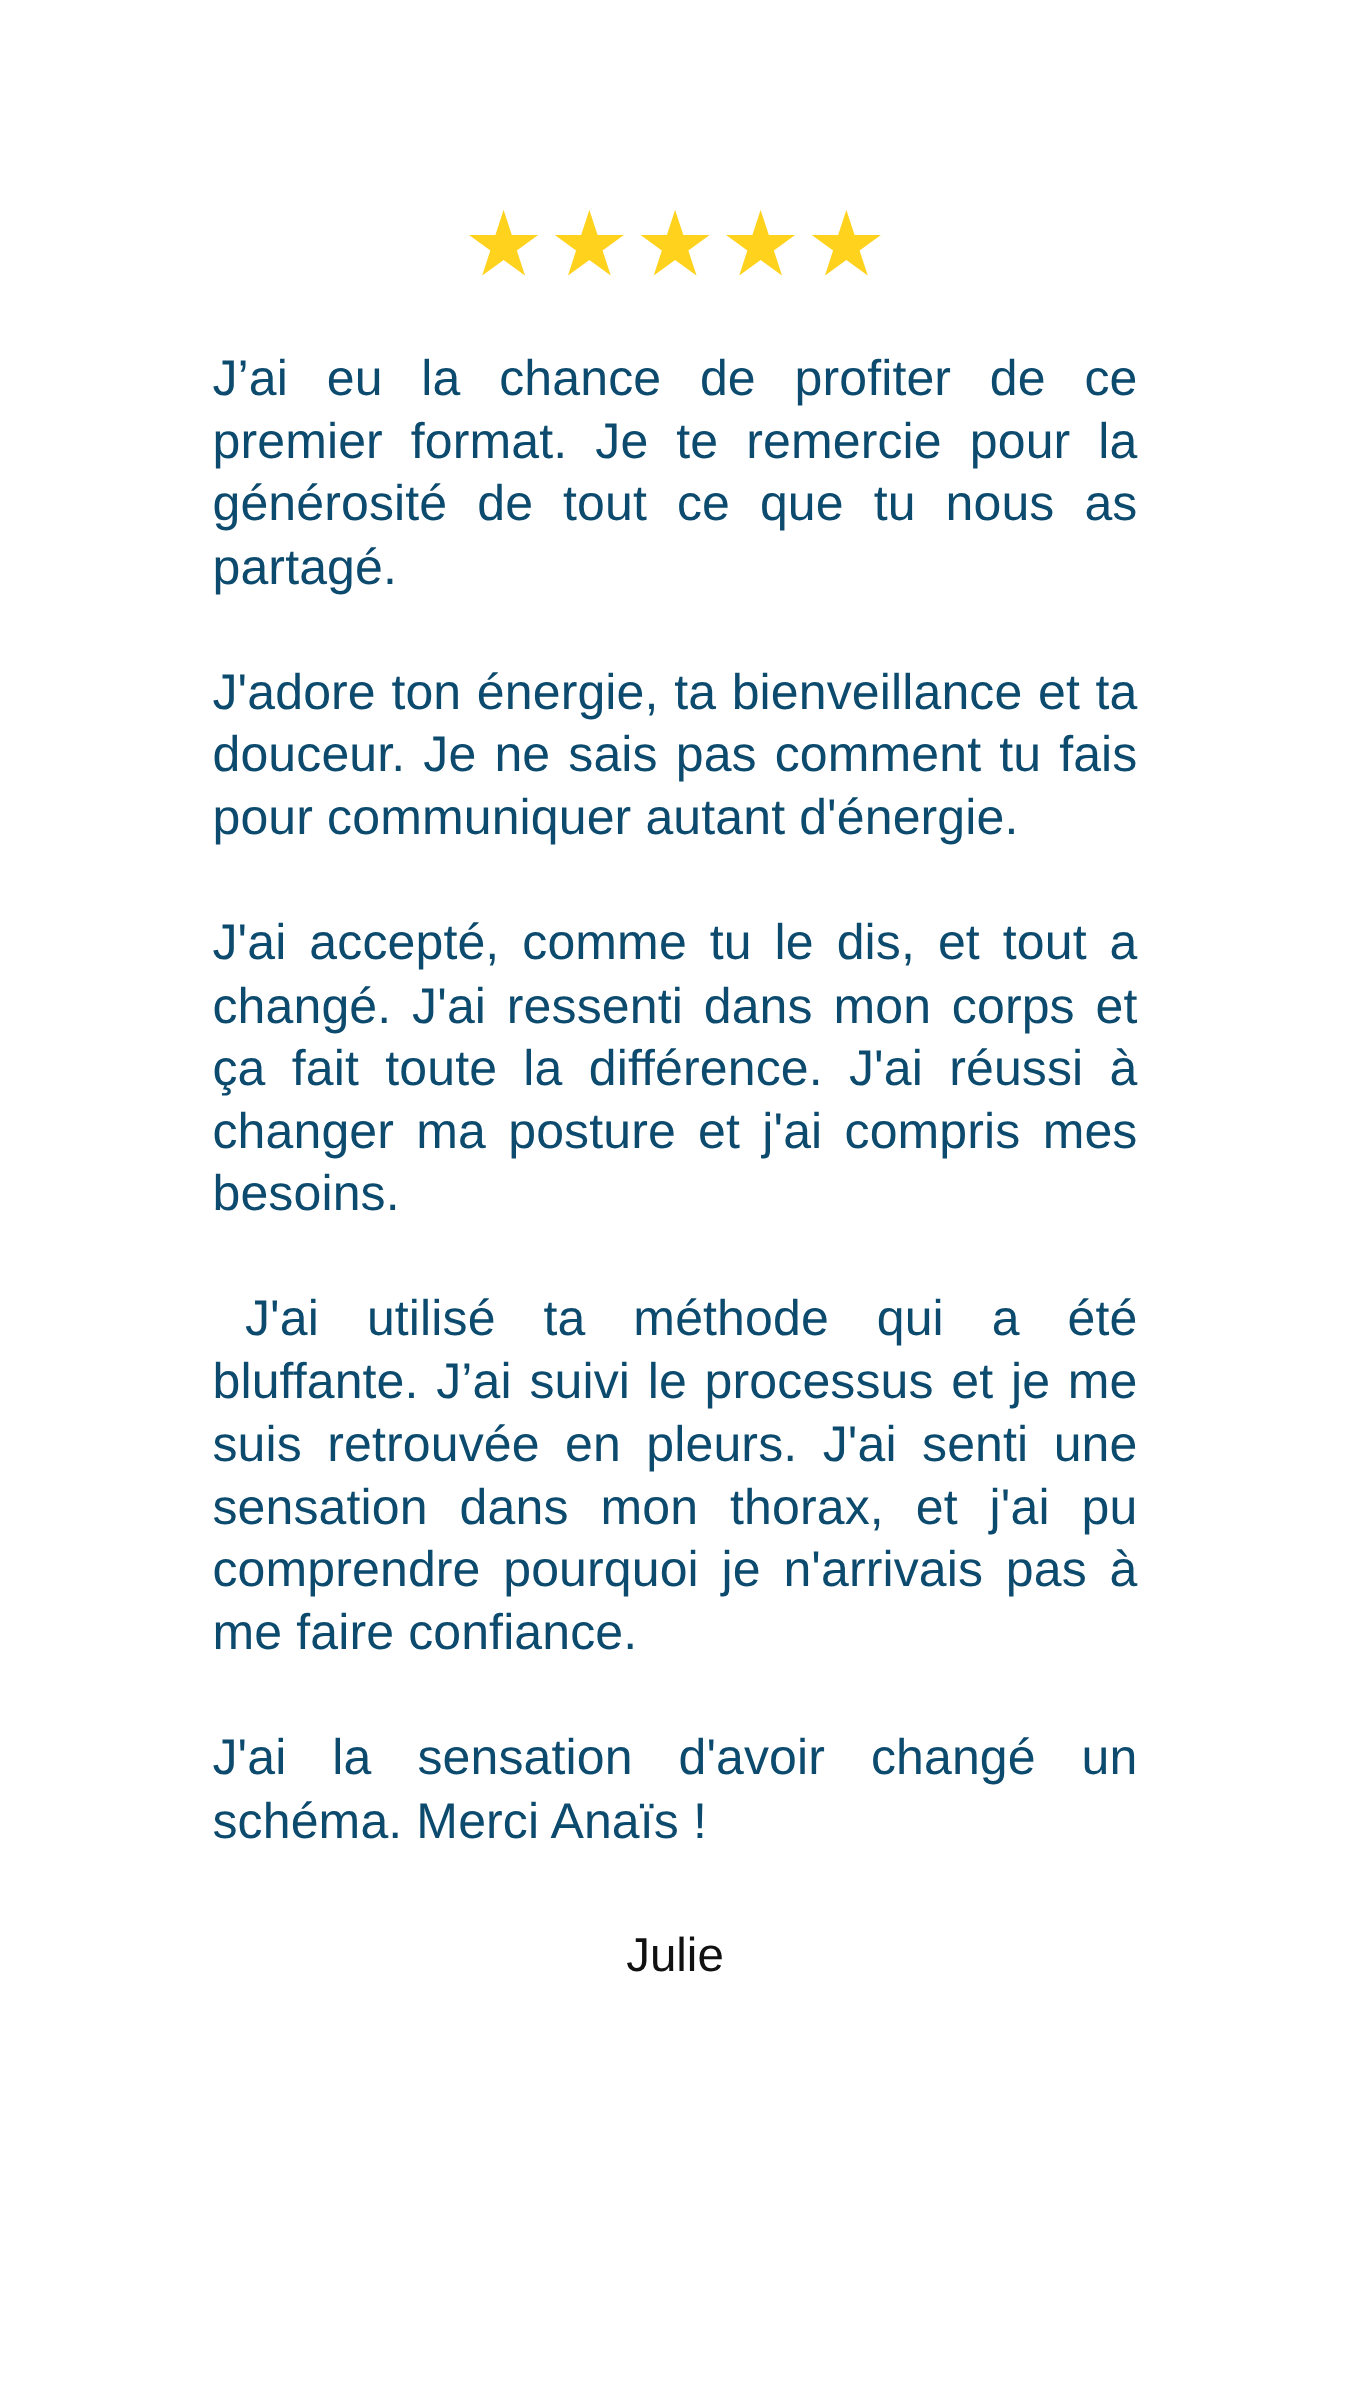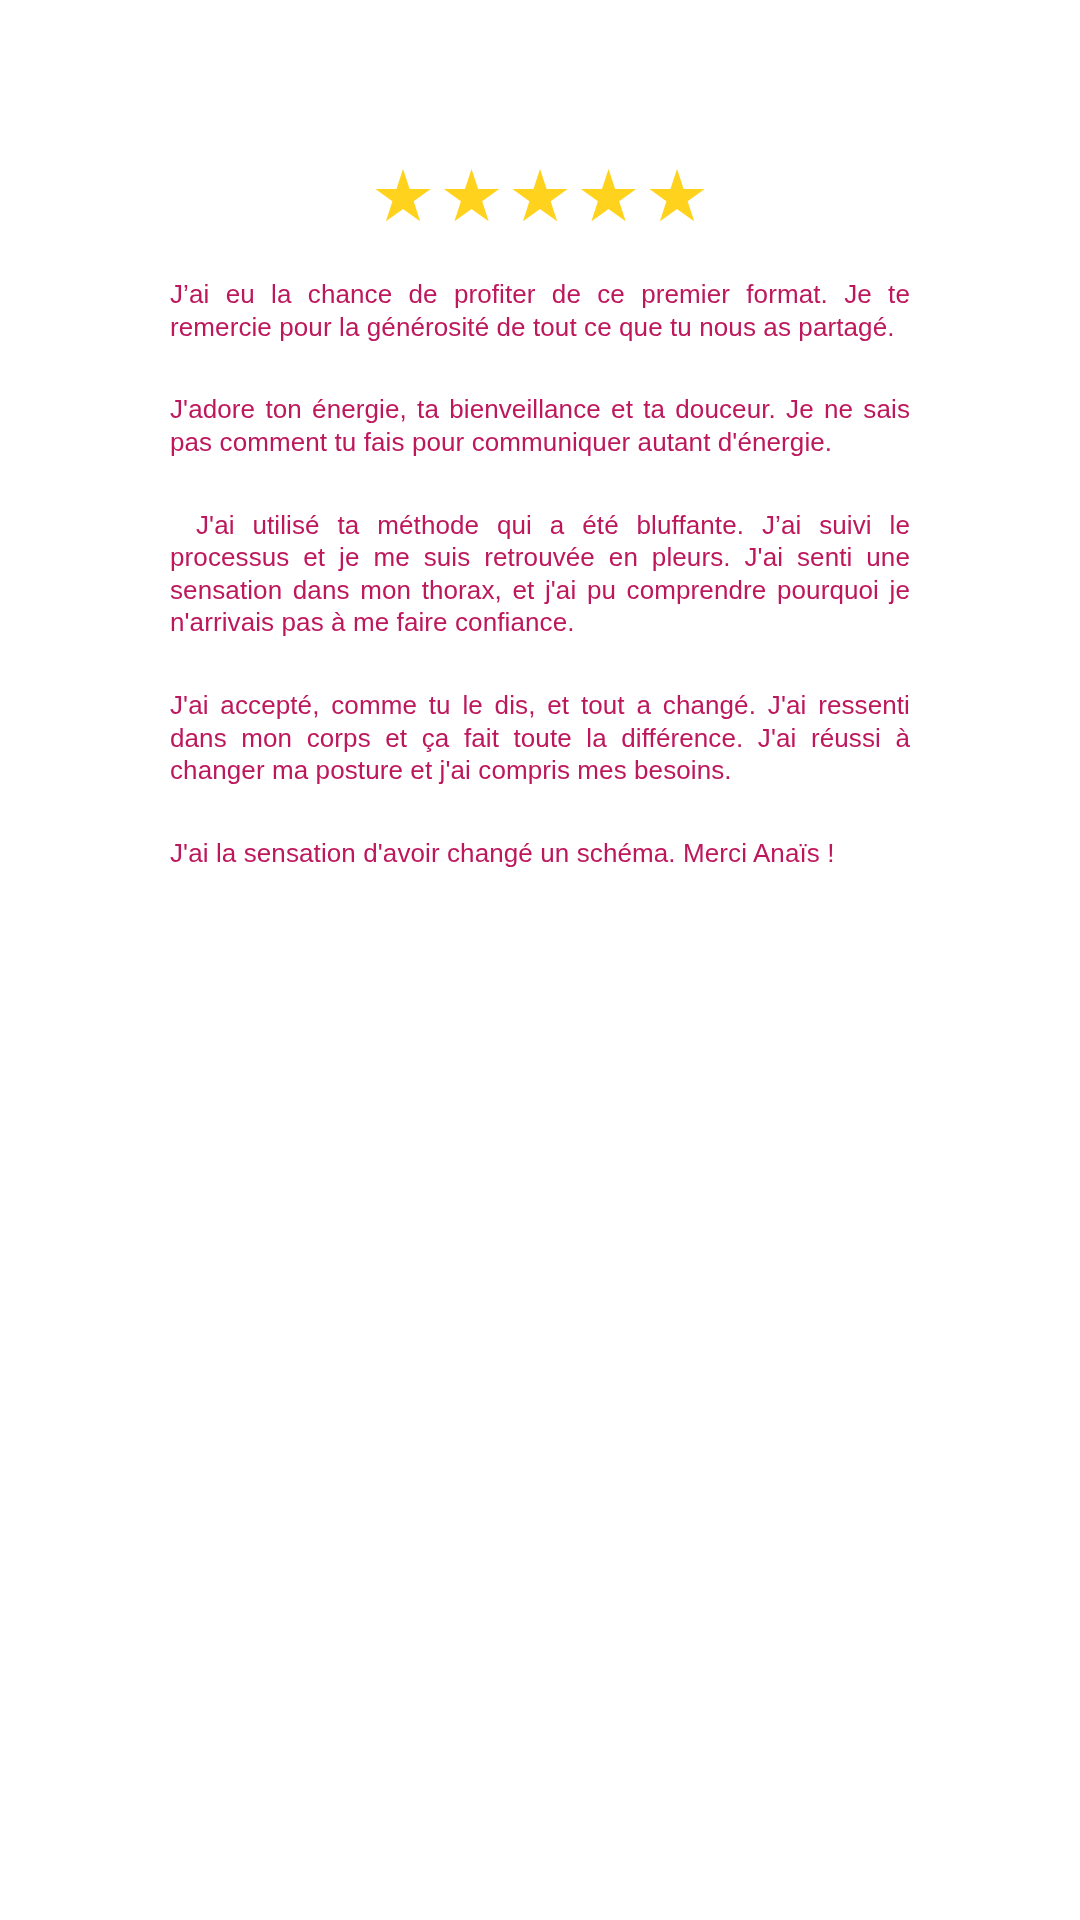--- a/index.html
+++ b/index.html
@@ -35,26 +35,26 @@
     font-size: 72px;
     line-height: 1;
     color: #FFD21E;
     letter-spacing: 0;
     margin: 0 2px;
   }
   .review-body {
     margin-top: 46px;
   }
   .para {
-    font-size: 26px;
+    font-size: 40px;
     line-height: 1.255;
     text-align: justify;
     text-justify: inter-word;
     margin: 0 0 50px 0;
-    color: #be185d;
+    color: #0c4a6e;
     font-weight: 400;
     letter-spacing: 0.1px;
   }
   .para:last-of-type {
     margin-bottom: 0;
   }
   .para.indented {
     text-indent: 26px;
   }
   .signature {
@@ -74,19 +74,20 @@
     <span class="star">★</span>
     <span class="star">★</span>
     <span class="star">★</span>
     <span class="star">★</span>
     <span class="star">★</span>
   </div>
 
   <div class="review-body">
     <p class="para">J’ai eu la chance de profiter de ce premier format. Je te remercie pour la générosité de tout ce que tu nous as partagé.</p>
     <p class="para">J'adore ton énergie, ta bienveillance et ta douceur. Je ne sais pas comment tu fais pour communiquer autant d'énergie.</p>
+    <p class="para">J'ai accepté, comme tu le dis, et tout a changé. J'ai ressenti dans mon corps et ça fait toute la différence. J'ai réussi à changer ma posture et j'ai compris mes besoins.</p>
     <p class="para indented">J'ai utilisé ta méthode qui a été bluffante. J’ai suivi le processus et je me suis retrouvée en pleurs. J'ai senti une sensation dans mon thorax, et j'ai pu comprendre pourquoi je n'arrivais pas à me faire confiance.</p>
-    <p class="para">J'ai accepté, comme tu le dis, et tout a changé. J'ai ressenti dans mon corps et ça fait toute la différence. J'ai réussi à changer ma posture et j'ai compris mes besoins.</p>
     <p class="para">J'ai la sensation d'avoir changé un schéma. Merci Anaïs !</p>
   </div>
 
+  <div class="signature">Julie</div>
 
 </div>
 
 </body></html>

